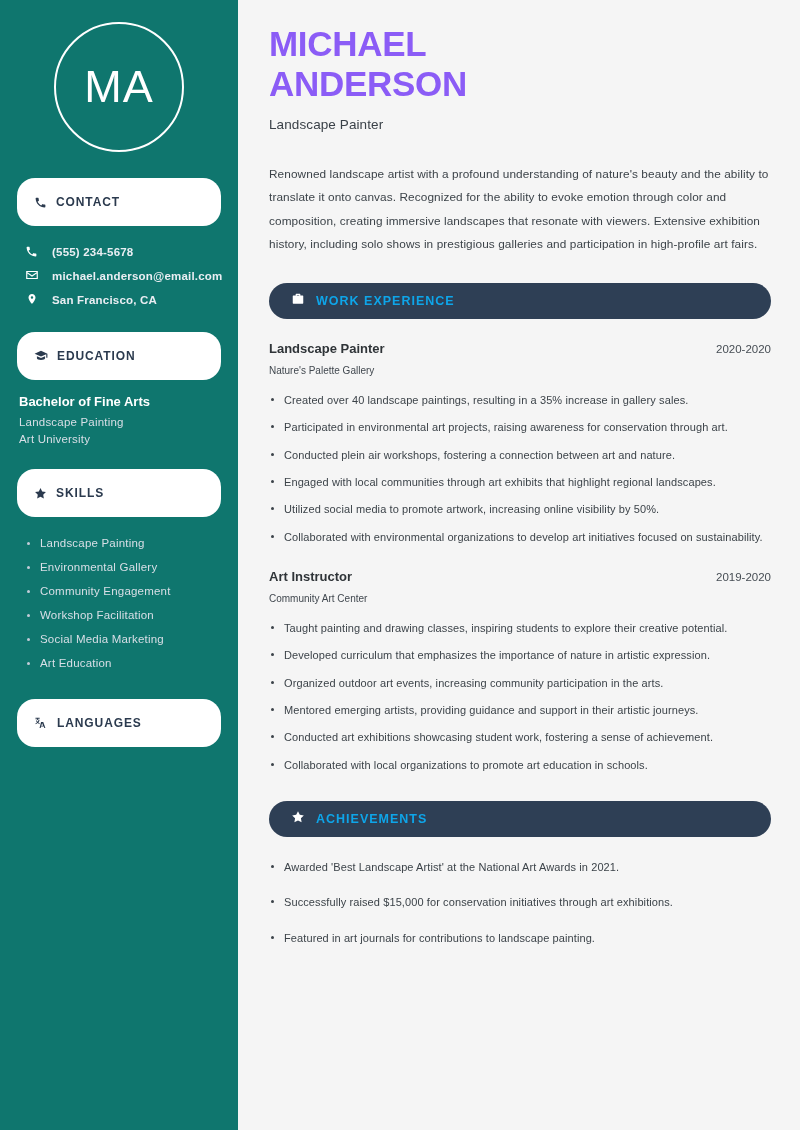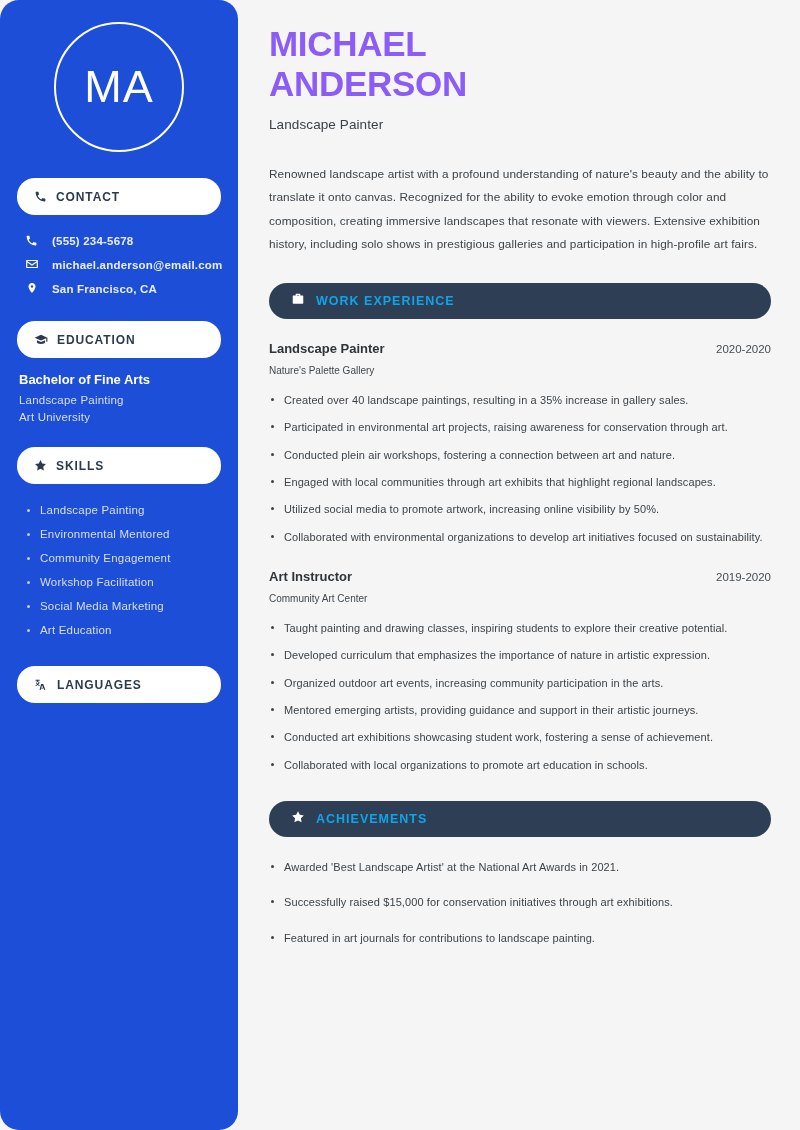--- a/index.html
+++ b/index.html
@@ -15,25 +15,24 @@
     height: 1130px;
     display: flex;
     background: #f5f5f5;
     overflow: hidden;
   }
 
   
   .sidebar {
     width: 238px;
     flex: 0 0 238px;
-    background: #1d4ed8;
+    background: #0f766e;
     color: #ffffff;
     padding: 0 17px;
     position: relative;
-    border-radius: 19px;
   }
   .avatar-wrap {
     display: flex;
     justify-content: center;
     padding-top: 22px;
     padding-bottom: 26px;
   }
   .avatar {
     width: 130px;
     height: 130px;
@@ -45,21 +44,21 @@
     font-size: 45px;
     font-weight: 400;
     letter-spacing: 1px;
     color: #ffffff;
   }
 
   .pill {
     background: #ffffff;
     color: #2b3a4e;
     border-radius: 18px;
-    height: 37px;
+    height: 48px;
     display: flex;
     align-items: center;
     padding: 0 17px;
     gap: 9px;
     margin-bottom: 14px;
   }
   .pill .pill-label {
     font-size: 12px;
     font-weight: bold;
     letter-spacing: 0.9px;
@@ -242,21 +241,21 @@
       <span>
         <svg width="13" height="13" viewBox="0 0 24 24" fill="#2b3a4e">
             <path d="M12 2l3.1 6.3 6.9 1-5 4.9 1.2 6.8L12 17.8 5.8 21l1.2-6.8-5-4.9 6.9-1L12 2z"></path>
           </svg>
       </span>
       <span class="pill-label">SKILLS</span>
     </div>
 
     <ul class="side-list">
       <li>Landscape Painting</li>
-      <li>Environmental Mentored</li>
+      <li>Environmental Gallery</li>
       <li>Community Engagement</li>
       <li>Workshop Facilitation</li>
       <li>Social Media Marketing</li>
       <li>Art Education</li>
     </ul>
 
     <div class="pill">
       <span>
         <svg width="14" height="14" viewBox="0 0 24 24" fill="#2b3a4e">
             <path d="M2.5 3h7.2v1.7H7.1v1.6h2.5c-.2 2-1 3.6-2.1 4.8.7.6 1.5 1 2.3 1.3l-.6 1.6c-1.1-.4-2.1-1-2.9-1.8-.9.8-2 1.4-3.2 1.8l-.6-1.6c1-.3 1.9-.8 2.6-1.4-.8-.9-1.4-2-1.7-3.2h1.7c.2.8.6 1.5 1.1 2.1.7-.8 1.2-1.8 1.4-3H2.5V6.3h2.9V4.7H2.5V3zm9.6 7.4h3.8l3.6 10h-1.9l-.8-2.4h-4.6l-.8 2.4h-1.9l2.6-10zm1.9 2.1-1.6 4.3h3.2l-1.6-4.3z"></path>

